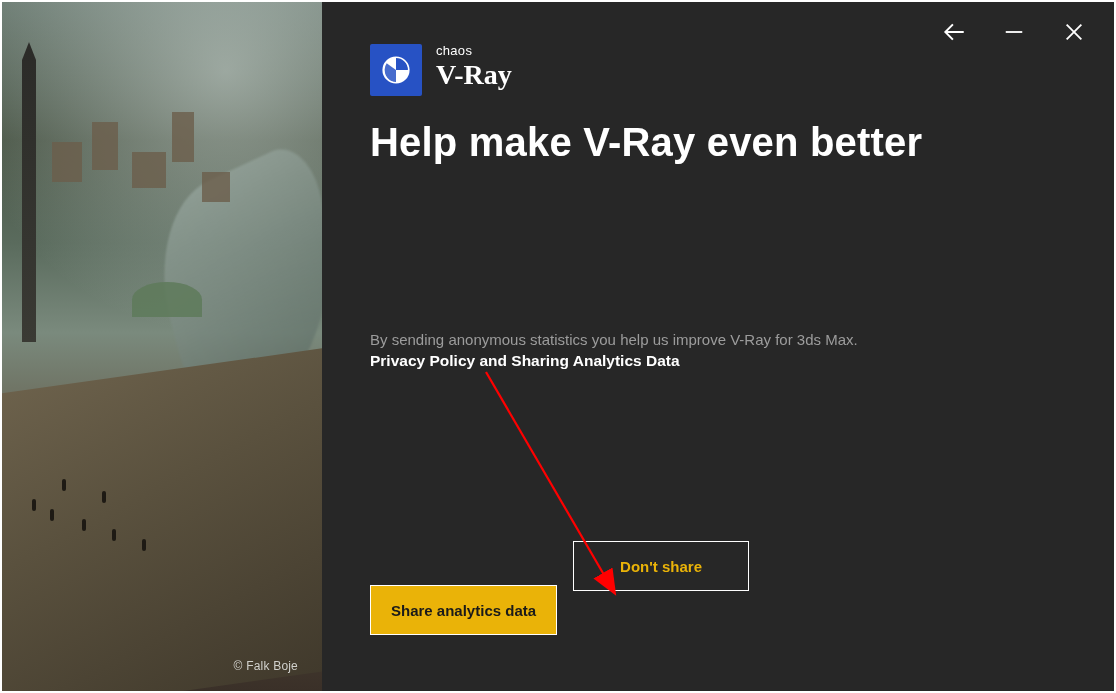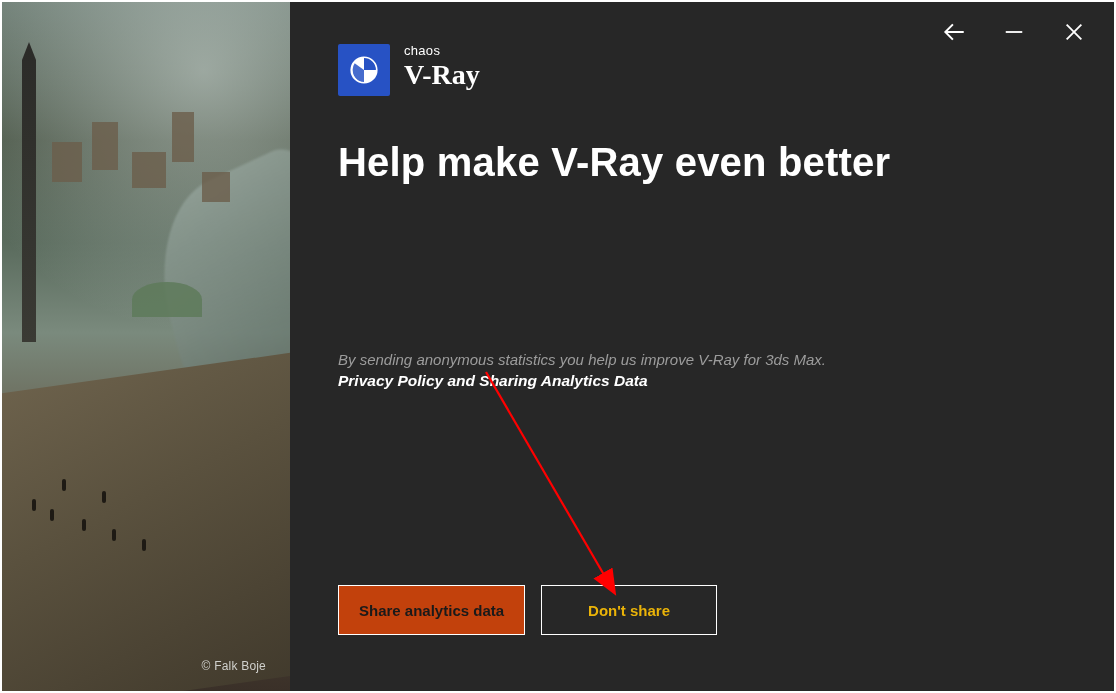--- a/index.html
+++ b/index.html
@@ -18,21 +18,21 @@
     .window {
       position: absolute;
       top: 2px;
       left: 2px;
       width: 1112px;
       height: 689px;
       background: #272727;
       display: flex;
     }
     .side-image {
-      width: 288px;
+      width: 320px;
       height: 100%;
       position: relative;
       background: linear-gradient(180deg, #6b7b72 0%, #4a5647 20%, #5a6b5d 35%, #7a8a7d 48%, #6b6b5b 60%, #5a4f3e 75%, #3a3028 100%);
       overflow: hidden;
     }
     
     .side-image .sky {
       position: absolute; inset: 0;
       background: radial-gradient(circle at 70% 10%, rgba(200,210,205,0.6), rgba(120,130,120,0) 40%);
     }
@@ -123,28 +123,27 @@
       display: flex; align-items: center; justify-content: center;
       border-radius: 2px;
     }
     .brand-text { line-height: 1.05; }
     .brand-text .chaos { font-size: 13px; letter-spacing: 0.3px; color: #ffffff; margin-bottom: 2px; }
     .brand-text .vray { font-size: 28px; font-weight: 700; color: #ffffff; font-family: Liberation Serif, serif; }
 
     .heading {
       font-size: 40px;
       font-weight: 700;
-      margin-top: 44px;
+      margin-top: 24px;
       letter-spacing: 0.2px;
     }
 
     .body-block {
       margin-top: 164px;
       max-width: 640px;
-      font-style: italic;
     }
     .body-text {
       color: #9c9c9c;
       font-size: 15px;
       line-height: 1.5;
     }
     .policy-link {
       display: inline-block;
       color: #ffffff;
       font-weight: 700;
@@ -165,21 +164,21 @@
       padding: 0 20px;
       display: inline-flex;
       align-items: center;
       justify-content: center;
       font-size: 15px;
       font-weight: 600;
       cursor: pointer;
       border: 1px solid #ffffff;
       user-select: none;
     }
-    .btn-primary { background: #c2410c; color: #1a1a1a; }
+    .btn-primary { background: #eab308; color: #1a1a1a; margin-top: 44px; }
     .btn-secondary { background: transparent; color: #eab308; }
 
     
     .annotation-arrow {
       position: absolute;
       top: 0; left: 0;
       pointer-events: none;
     }
   </style>
 </head>

